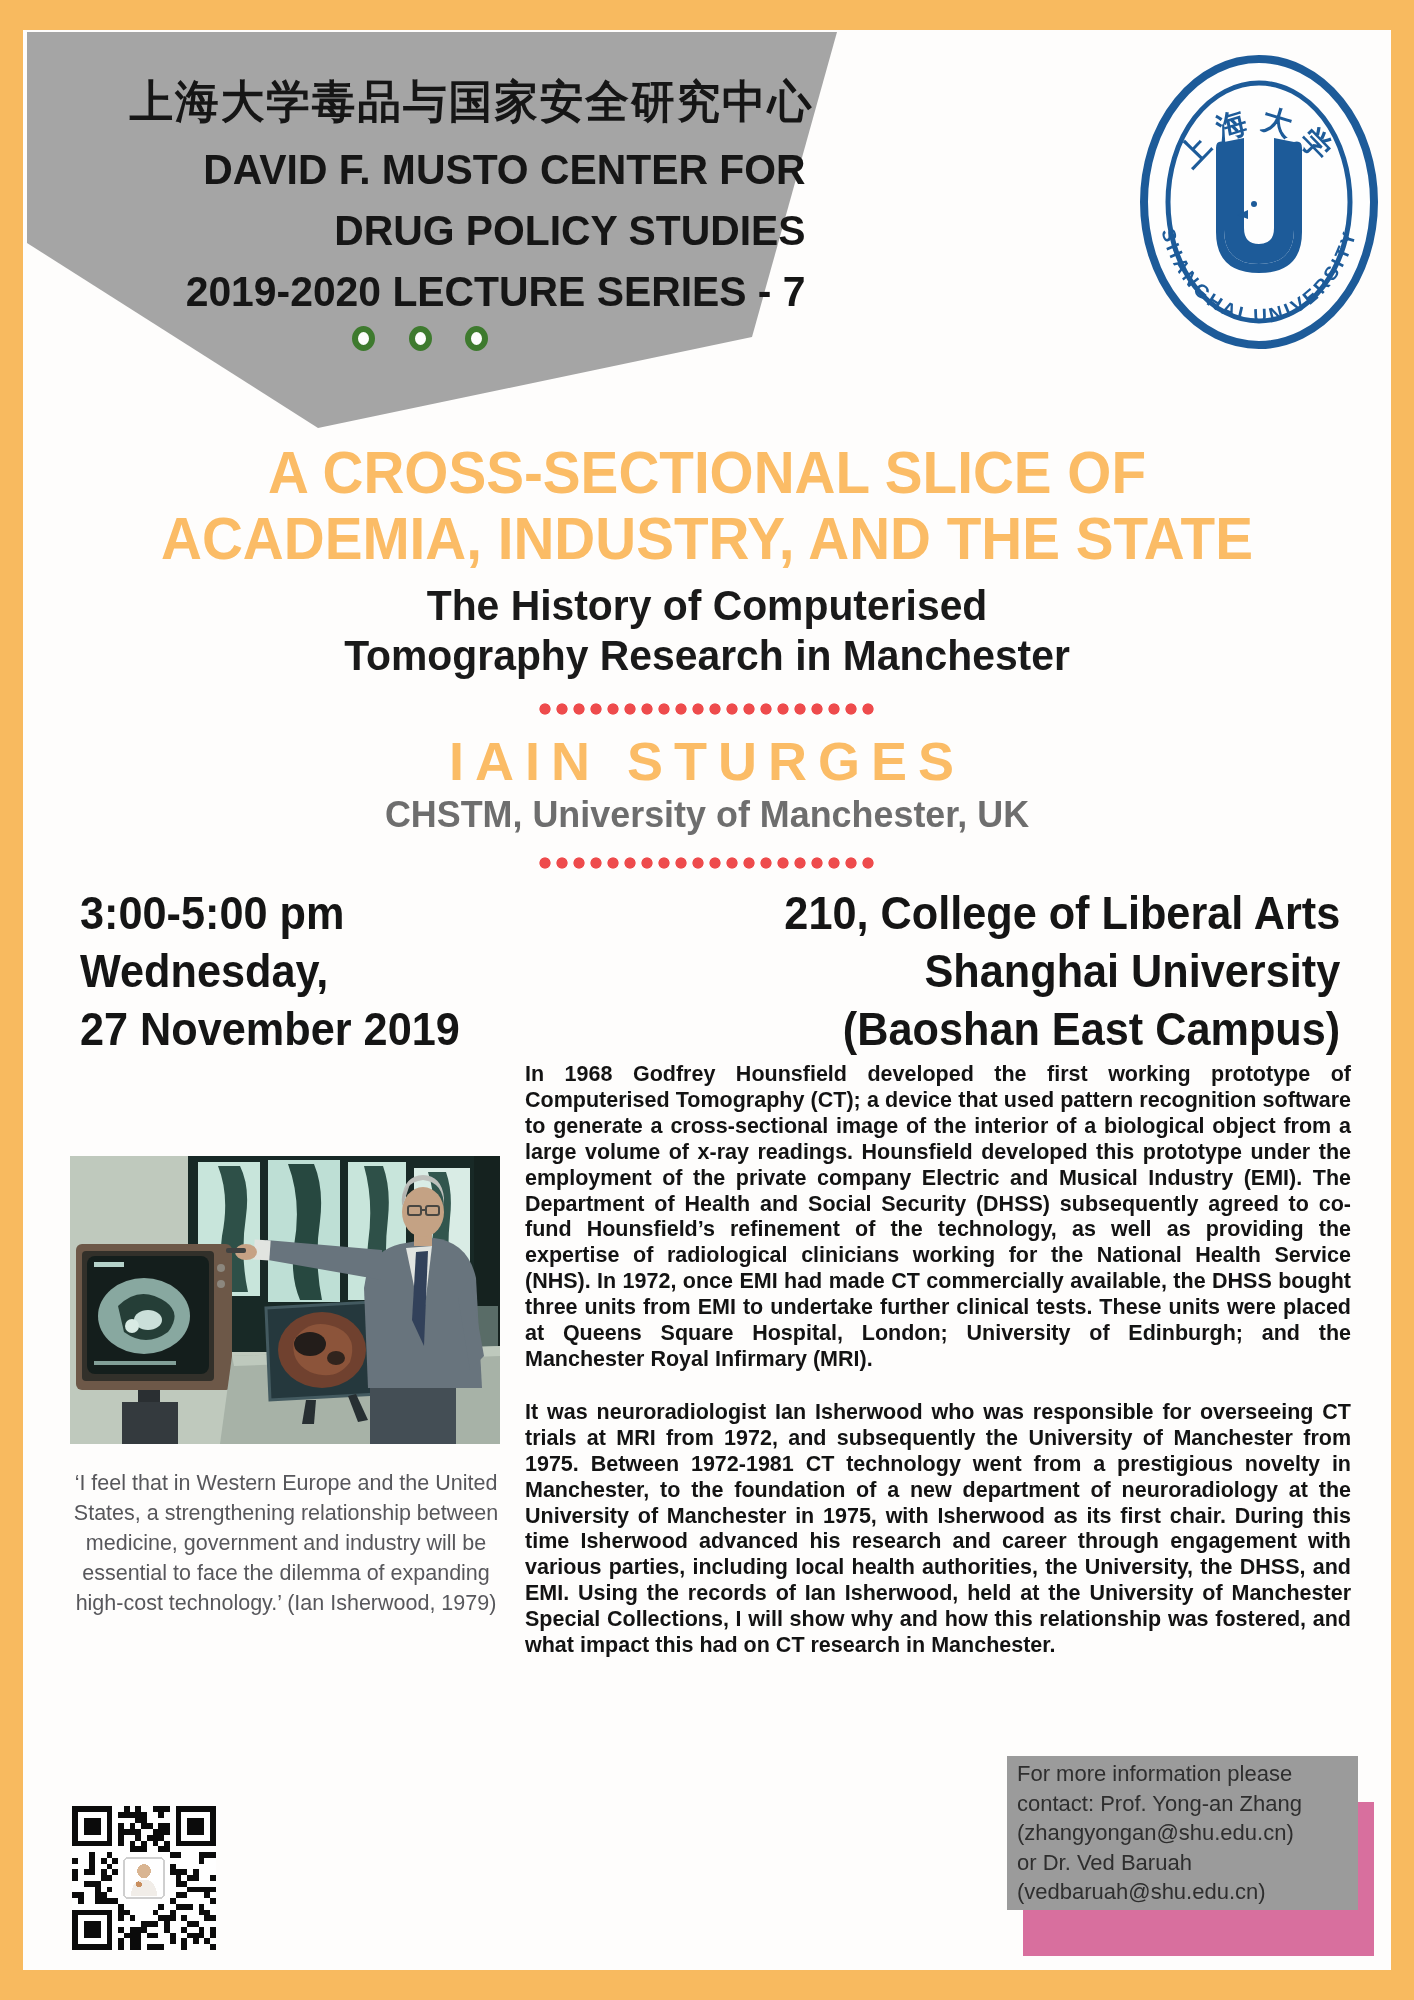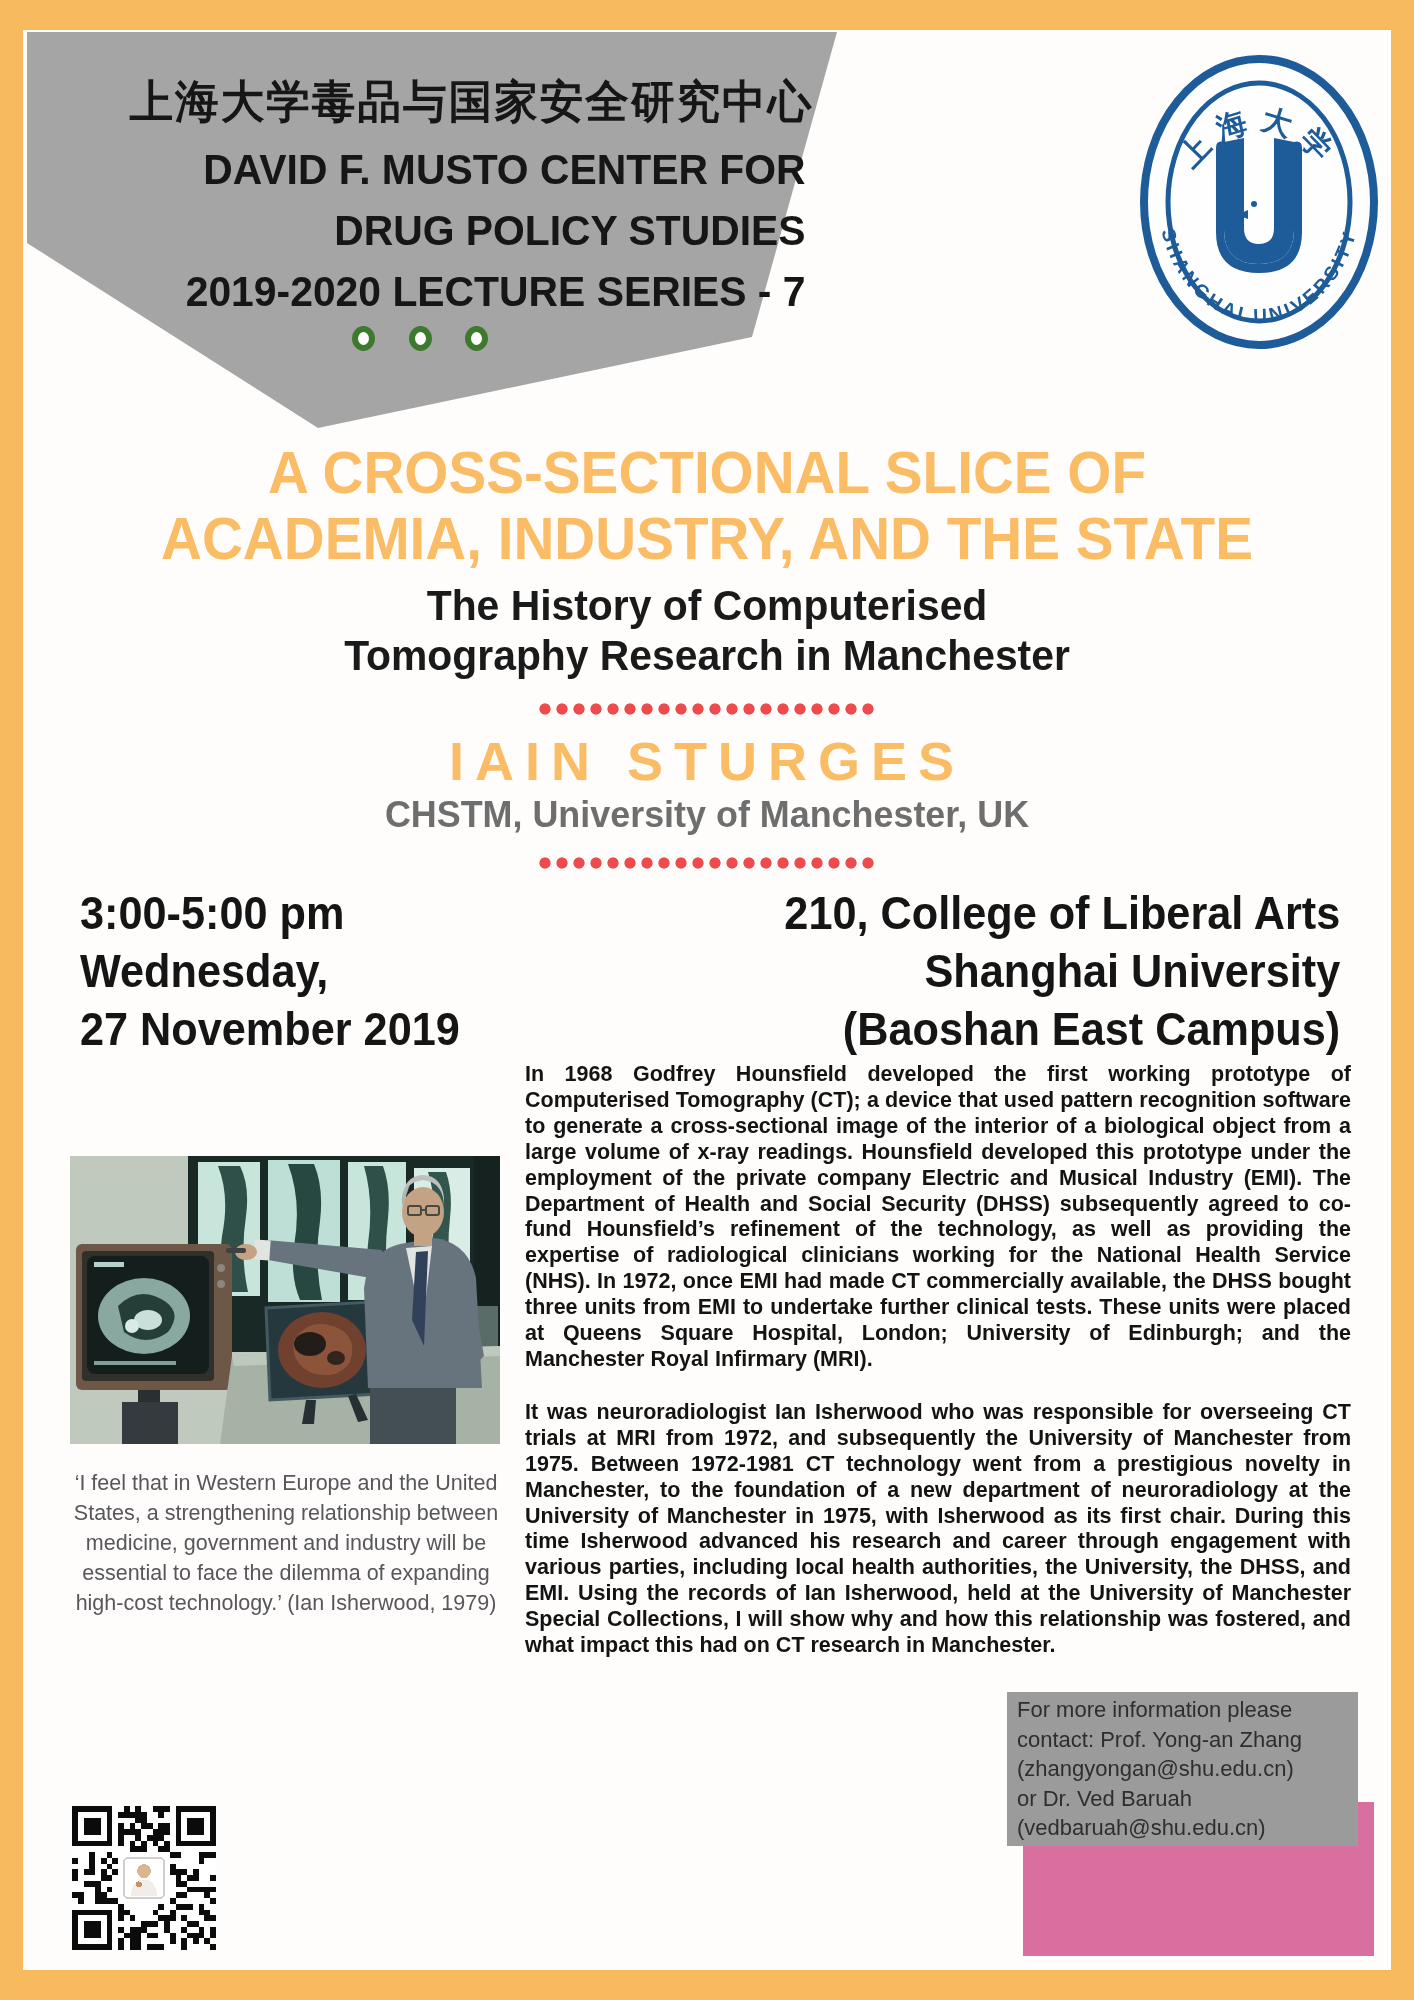--- a/index.html
+++ b/index.html
@@ -55,21 +55,21 @@
   
   .bio{left:23px; top:1704px; width:1368px; text-align:center; z-index:3;
     color:#101010; font-size:30px; font-weight:bold; line-height:41px;}
 
   
   .qr{left:72px; top:1806px; width:144px; height:144px; z-index:3; background:#fff;}
   .qr-caption{left:240px; top:1848px; z-index:3; color:#1F1F1F; font-size:27px; line-height:31px;}
 
   
   .contact-shadow{left:1023px; top:1802px; width:351px; height:154px; background:#D86F9E; z-index:2;}
-  .contact-box{left:1007px; top:1692px; width:351px; height:154px; background:#9B9B9B; z-index:3;
+  .contact-box{left:1007px; top:1756px; width:351px; height:154px; background:#9B9B9B; z-index:3;
     color:#2E2E2E; font-size:22px; line-height:29.5px; box-sizing:border-box; padding:3px 10px;}
 </style>
 </head>
 <body>
 
 <div class="page">
   <div class="abs inner"></div>
 
   <div class="abs banner"></div>
   <div class="abs banner-text">

